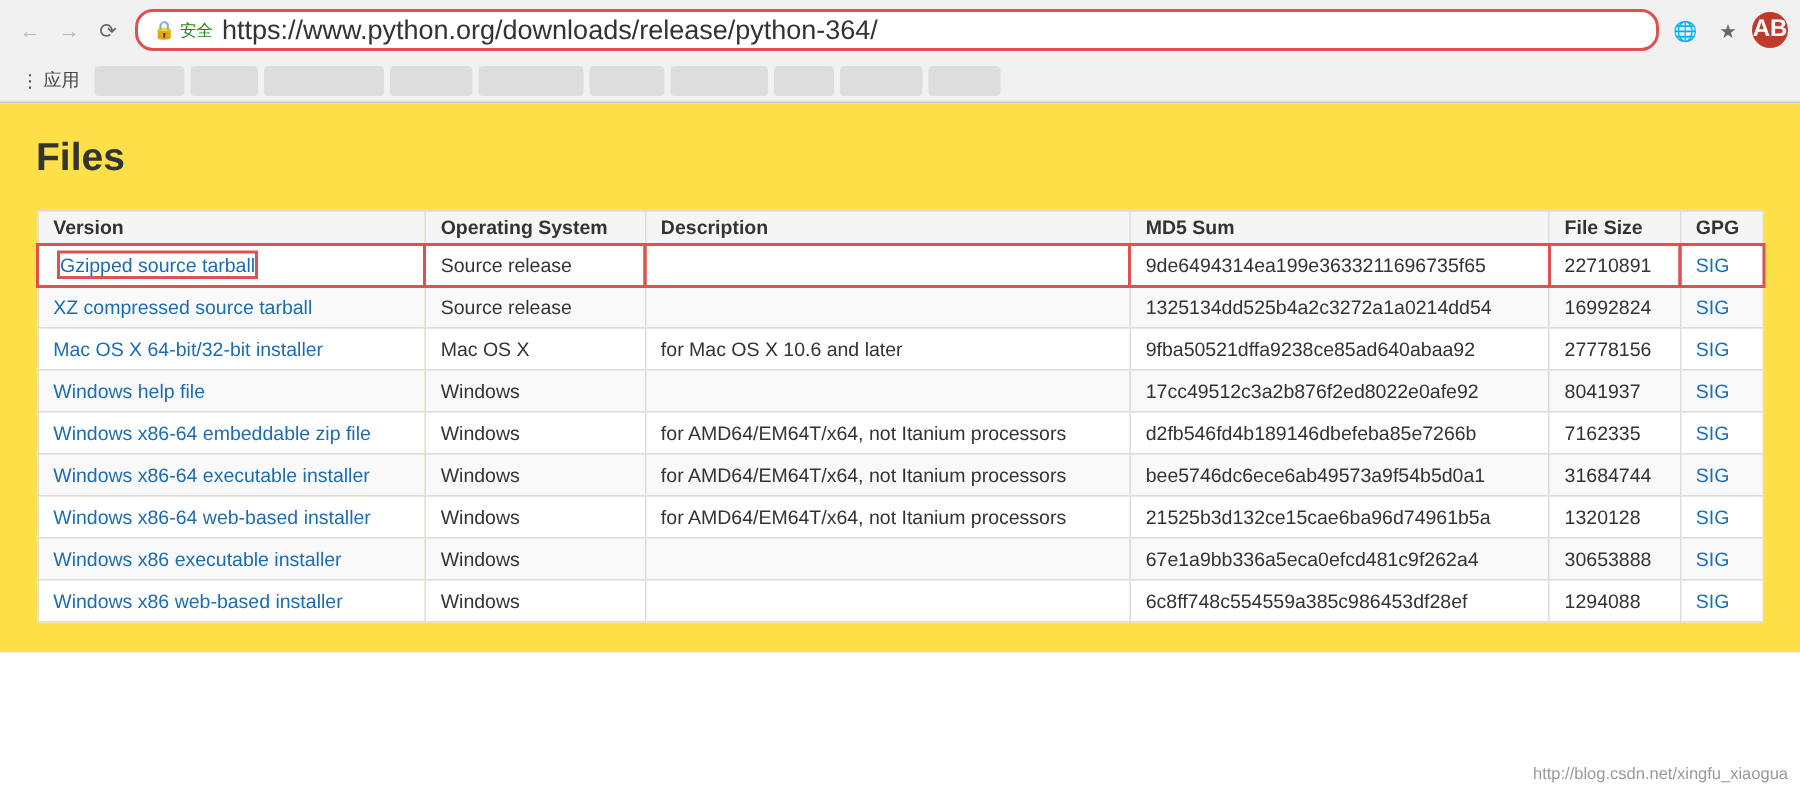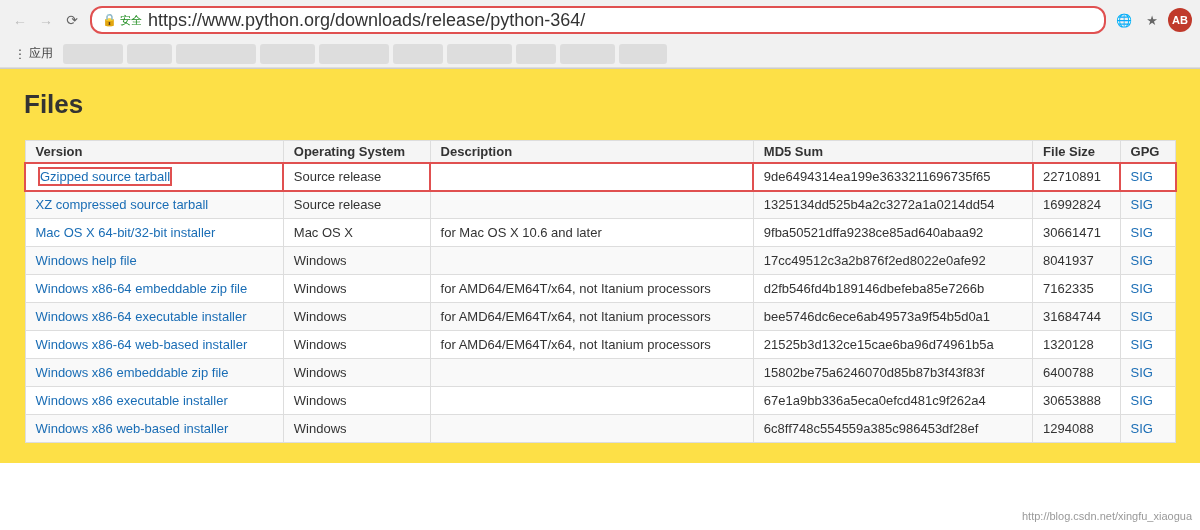--- a/index.html
+++ b/index.html
@@ -78,21 +78,21 @@
       display: flex; align-items: center; justify-content: center;
       color: #666; font-size: 13px;
       border-radius: 50%;
     }
     .avatar-btn {
       width: 24px; height: 24px;
       background: #c0392b;
       border: none; border-radius: 50%;
       cursor: pointer;
       display: flex; align-items: center; justify-content: center;
-      color: white; font-size: 11px; font-weight: bold;
+      color: white; font-size: 16px; font-weight: bold;
     }
 
     
     .bookmarks-bar {
       display: flex;
       align-items: center;
       padding: 3px 8px;
       gap: 4px;
       background: #f1f1f1;
       border-bottom: 1px solid #ddd;
@@ -243,21 +243,21 @@
           <td></td>
           <td>1325134dd525b4a2c3272a1a0214dd54</td>
           <td>16992824</td>
           <td><a href="#" class="sig-link">SIG</a></td>
         </tr>
         <tr>
           <td class="link-cell"><a href="#">Mac OS X 64-bit/32-bit installer</a></td>
           <td>Mac OS X</td>
           <td>for Mac OS X 10.6 and later</td>
           <td>9fba50521dffa9238ce85ad640abaa92</td>
-          <td>30661471</td>
+          <td>27778156</td>
           <td><a href="#" class="sig-link">SIG</a></td>
         </tr>
         <tr>
           <td class="link-cell"><a href="#">Windows help file</a></td>
           <td>Windows</td>
           <td></td>
           <td>17cc49512c3a2b876f2ed8022e0afe92</td>
           <td>8041937</td>
           <td><a href="#" class="sig-link">SIG</a></td>
         </tr>
@@ -279,28 +279,20 @@
         </tr>
         <tr>
           <td class="link-cell"><a href="#">Windows x86-64 web-based installer</a></td>
           <td>Windows</td>
           <td>for AMD64/EM64T/x64, not Itanium processors</td>
           <td>21525b3d132ce15cae6ba96d74961b5a</td>
           <td>1320128</td>
           <td><a href="#" class="sig-link">SIG</a></td>
         </tr>
         <tr>
-          <td class="link-cell"><a href="#">Windows x86 embeddable zip file</a></td>
-          <td>Windows</td>
-          <td></td>
-          <td>15802be75a6246070d85b87b3f43f83f</td>
-          <td>6400788</td>
-          <td><a href="#" class="sig-link">SIG</a></td>
-        </tr>
-        <tr>
           <td class="link-cell"><a href="#">Windows x86 executable installer</a></td>
           <td>Windows</td>
           <td></td>
           <td>67e1a9bb336a5eca0efcd481c9f262a4</td>
           <td>30653888</td>
           <td><a href="#" class="sig-link">SIG</a></td>
         </tr>
         <tr>
           <td class="link-cell"><a href="#">Windows x86 web-based installer</a></td>
           <td>Windows</td>

